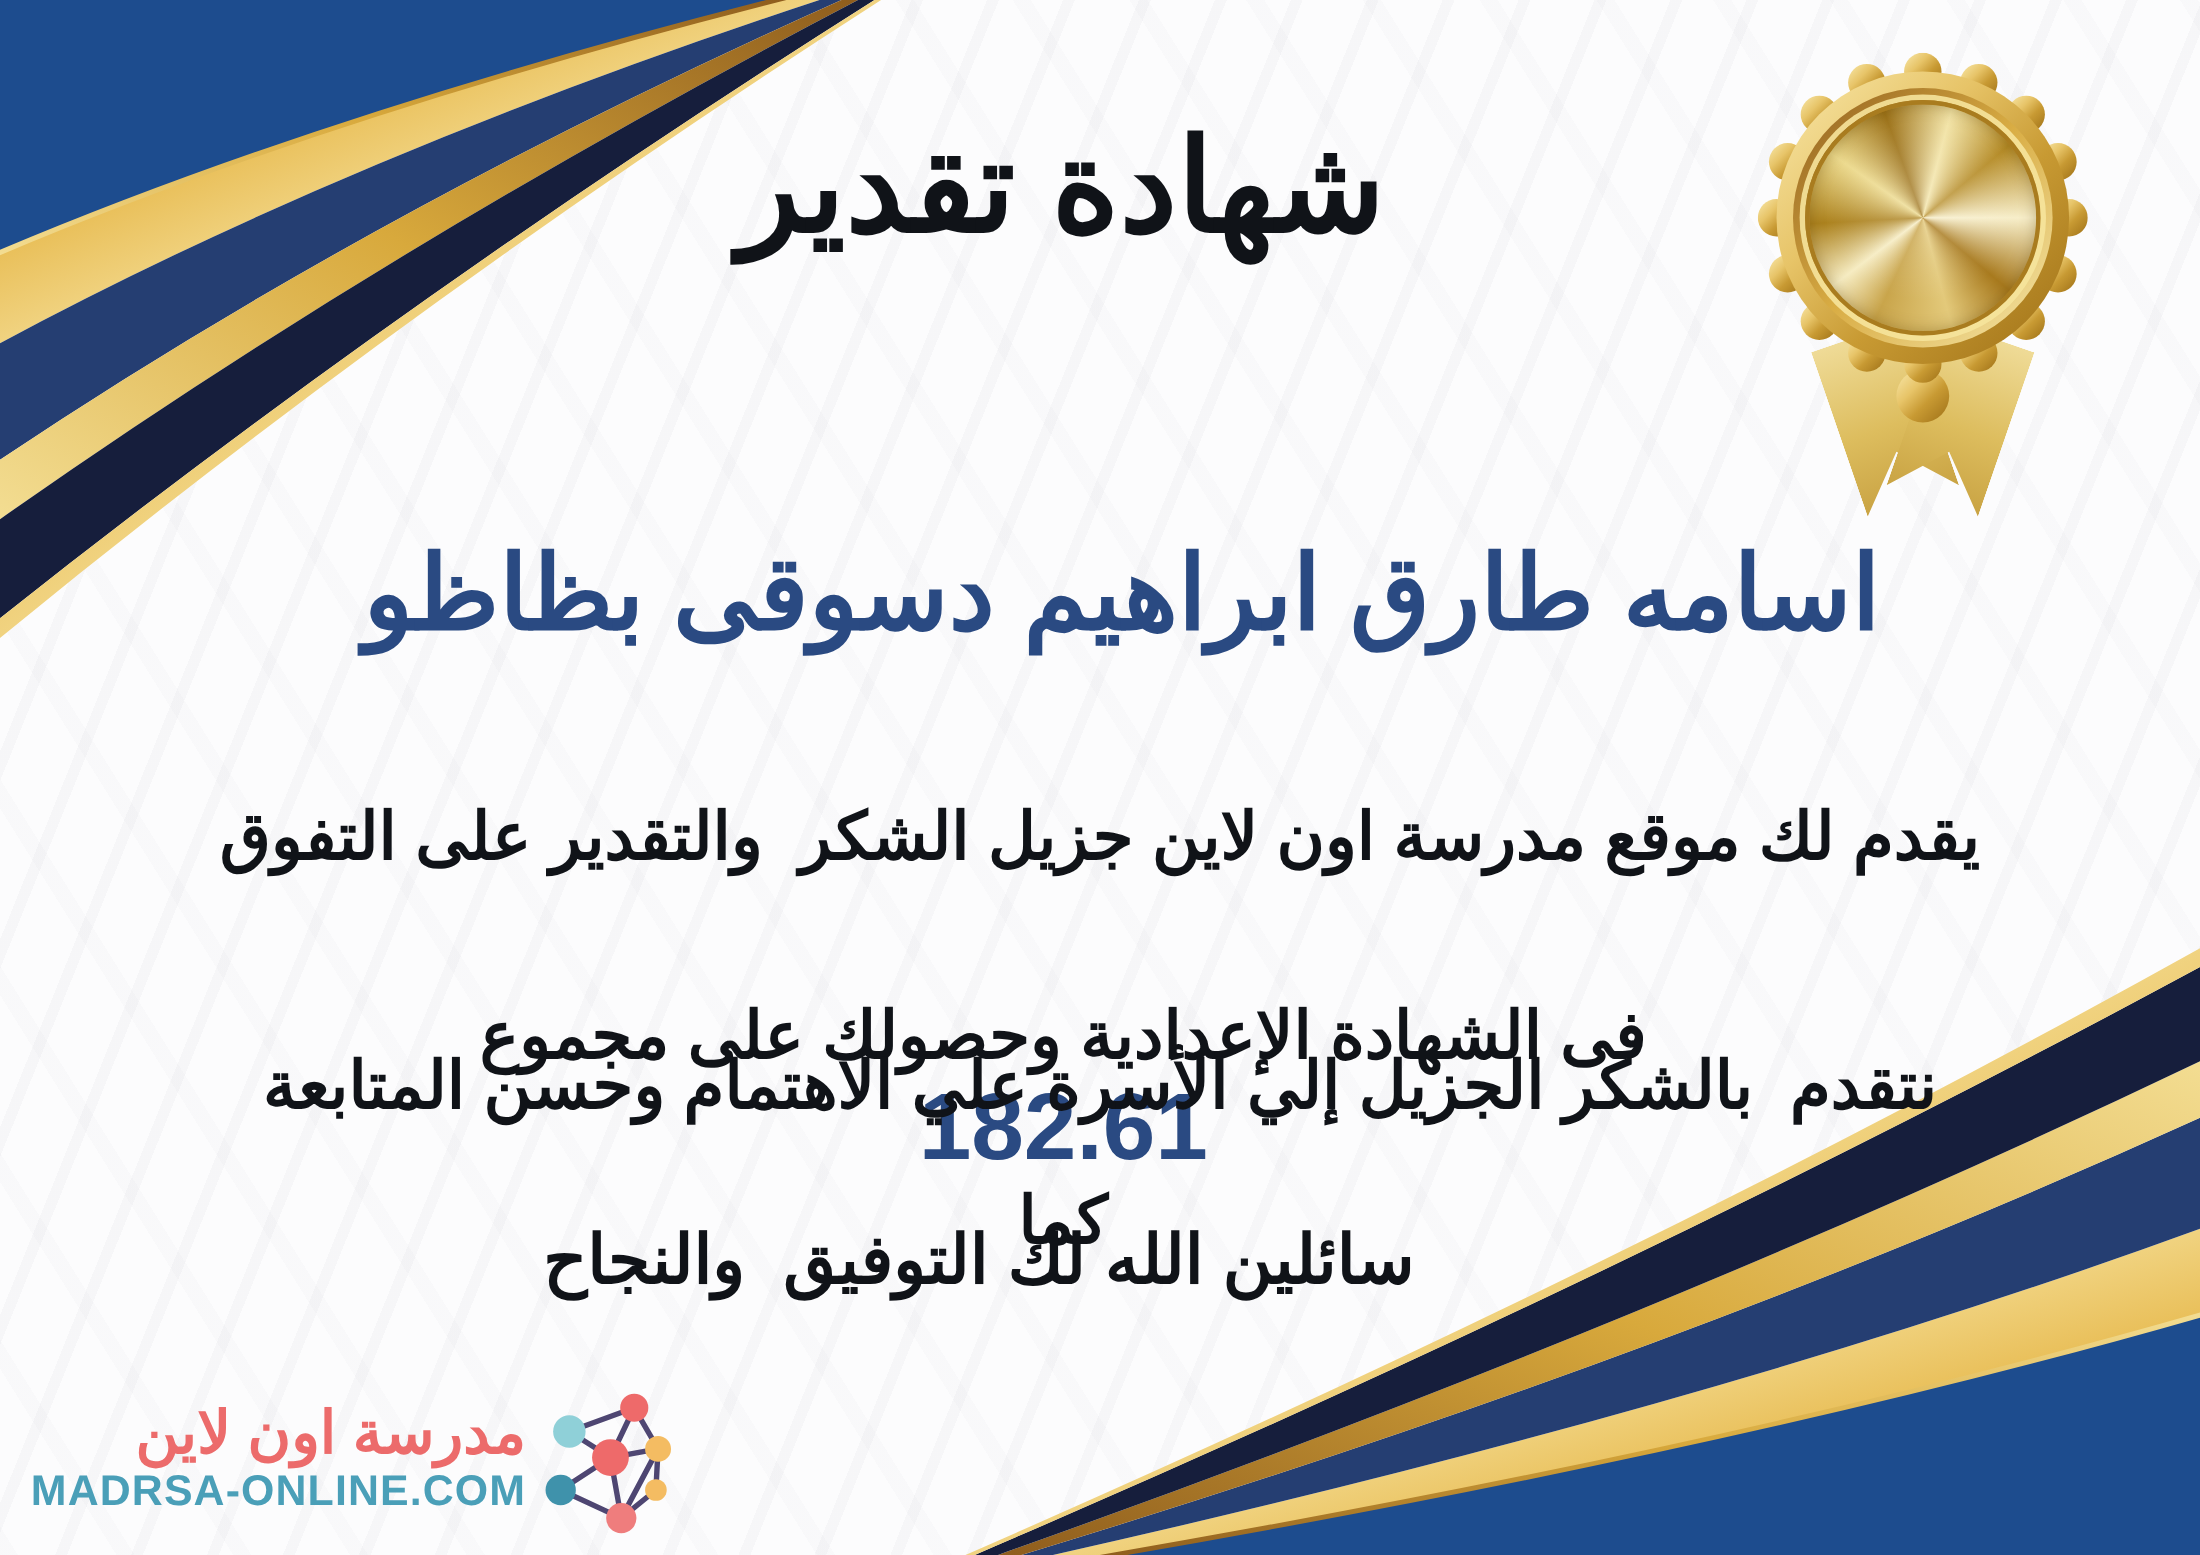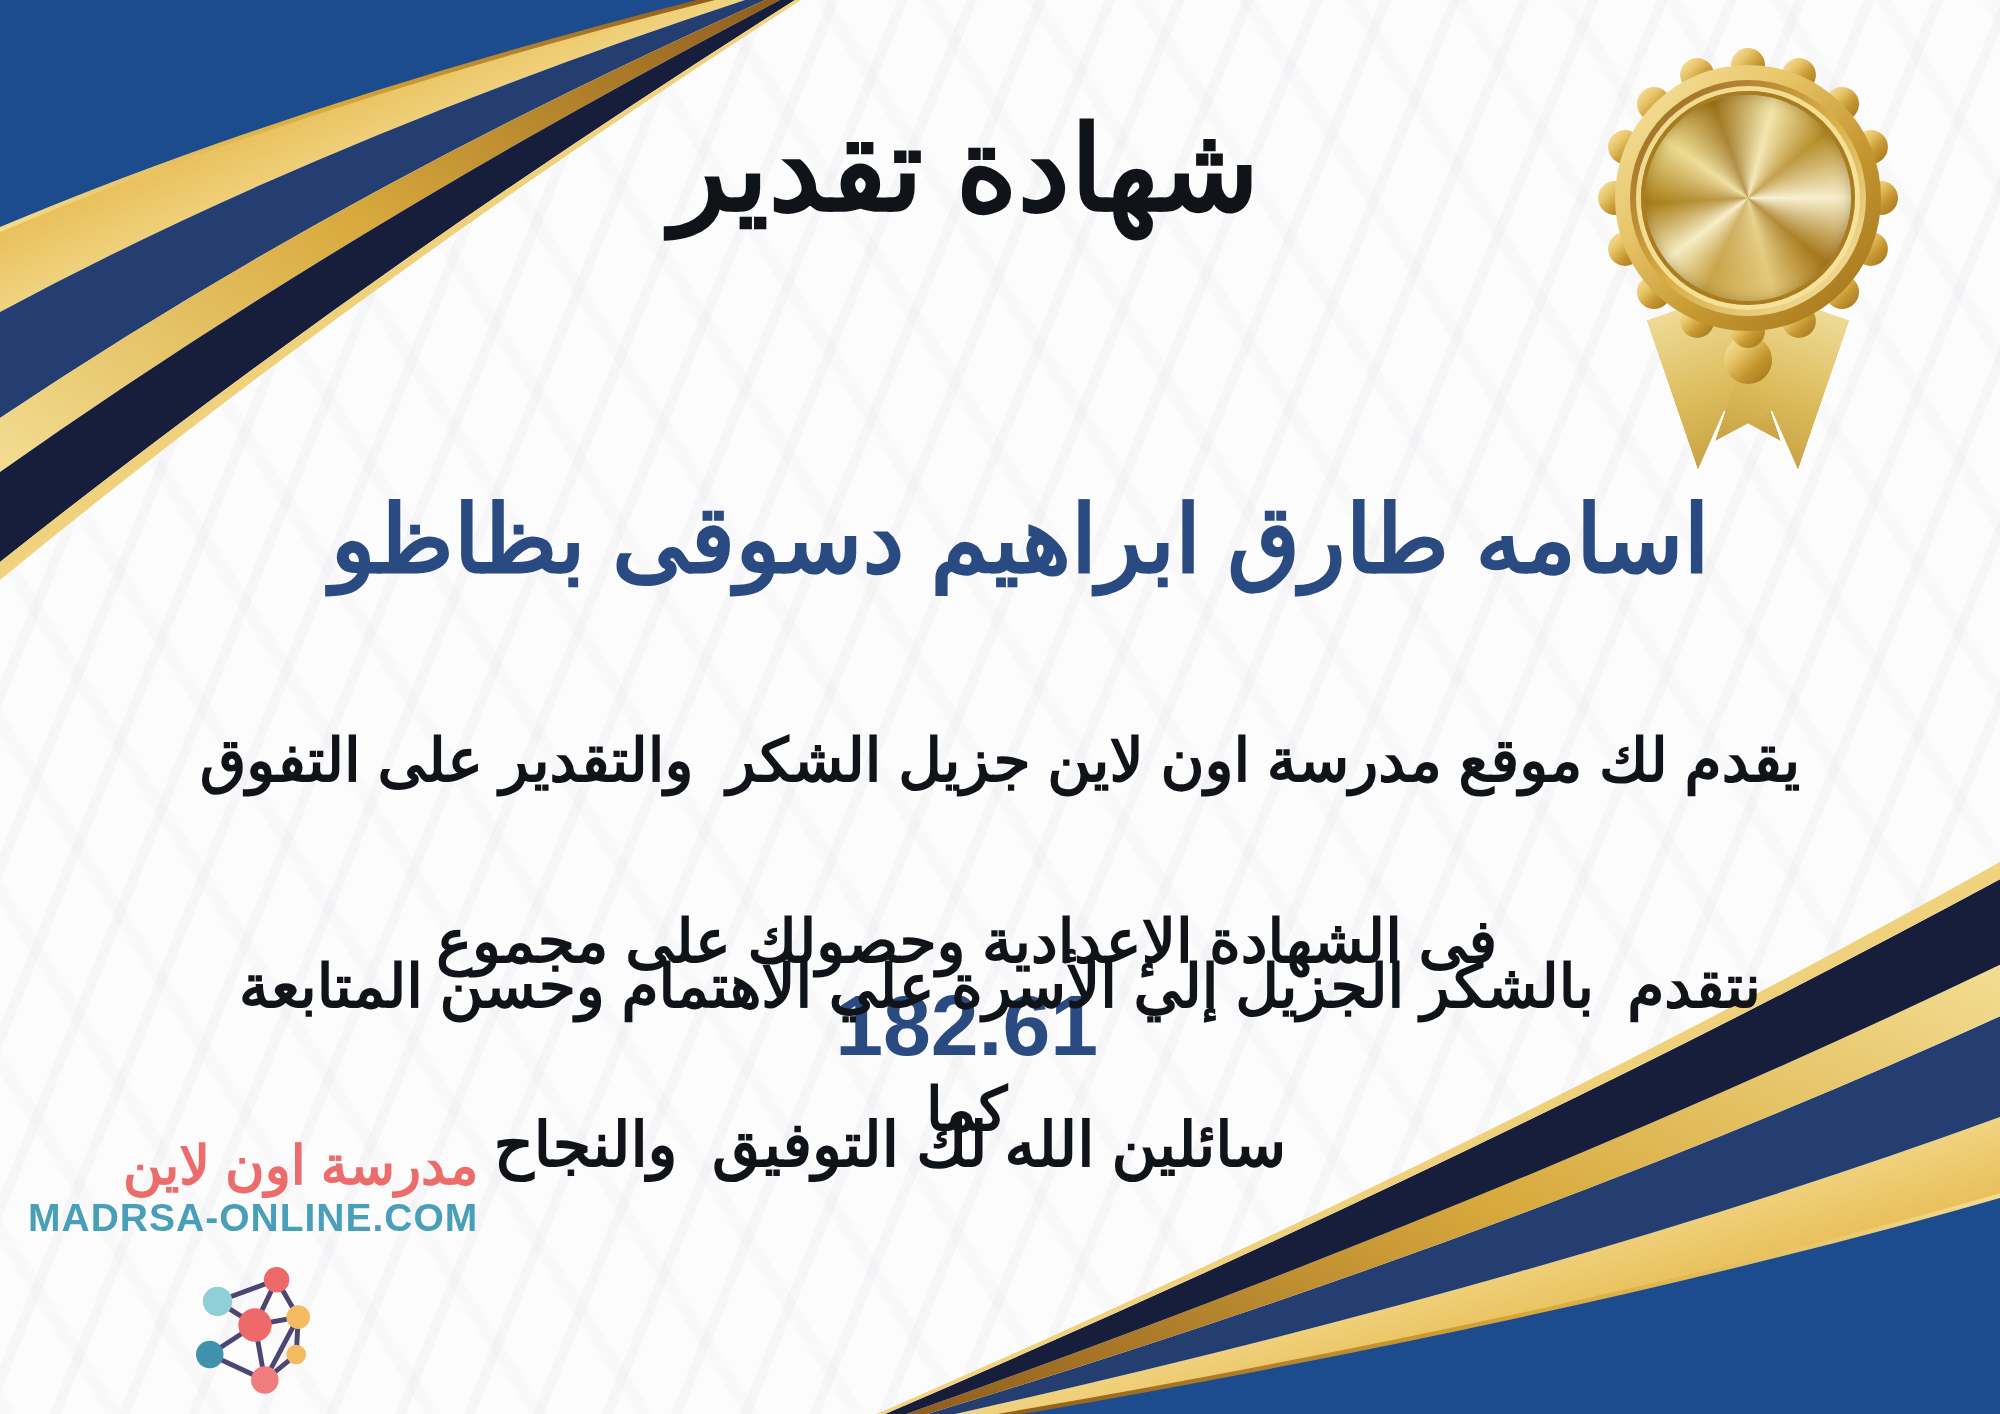--- a/index.html
+++ b/index.html
@@ -36,21 +36,21 @@
   .arabic{direction:rtl;text-align:center;position:absolute;font-weight:bold;z-index:3;}
   .title{top:100px;left:0;width:1930px;font-size:118px;color:#101318;letter-spacing:1px;}
   .name{top:485px;left:40px;width:1960px;font-size:94px;color:#2a4a82;}
   .body-line{color:#101318;font-size:60px;white-space:pre-wrap;left:0;width:2000px;line-height:1.15;}
   .line1{top:726px;}
   .line2{top:838px;}
   .line3{top:952px;}
   .score{color:#2a4a82;font-size:86px;font-weight:bold;margin:0 48px;vertical-align:-6px;}
   .closing{top:1108px;left:0;width:1780px;font-size:62px;color:#101318;white-space:pre-wrap;}
   
-  .logo{position:absolute;left:28px;bottom:18px;z-index:3;display:flex;flex-direction:column;align-items:center;gap:16px;}
+  .logo{position:absolute;left:28px;bottom:18px;z-index:3;display:flex;flex-direction:row;align-items:center;gap:16px;}
   .logo-text{display:flex;flex-direction:column;align-items:flex-end;text-align:right;}
   .logo-ar{direction:rtl;font-weight:bold;font-size:54px;color:#ec6b6b;line-height:1.1;}
   .logo-en{font-weight:bold;font-size:39px;color:#4a9fb8;letter-spacing:1px;line-height:1.2;}
   .logo-icon{width:118px;height:138px;}
 </style>
 </head>
 <body>
 
 <div id="stage">
 

